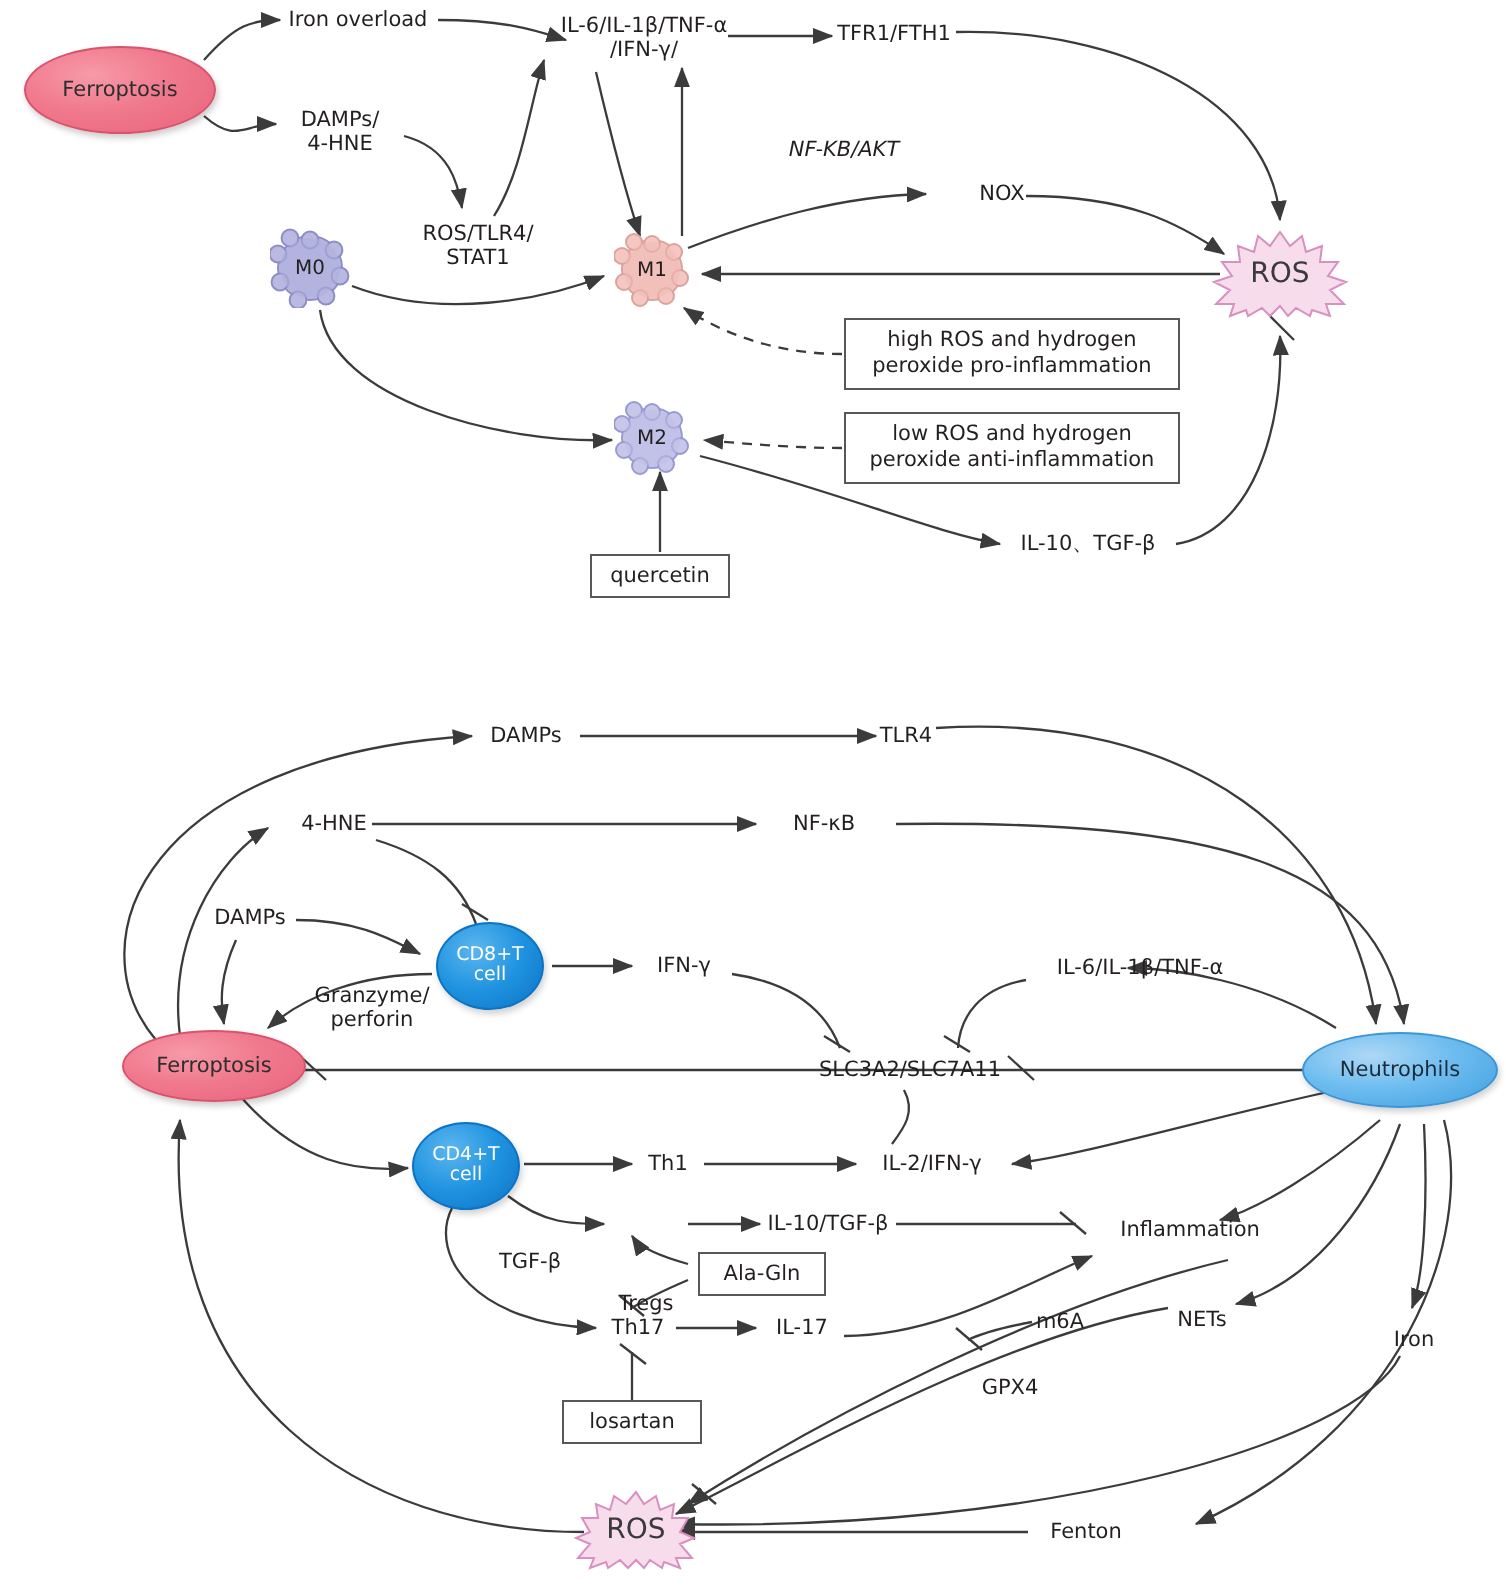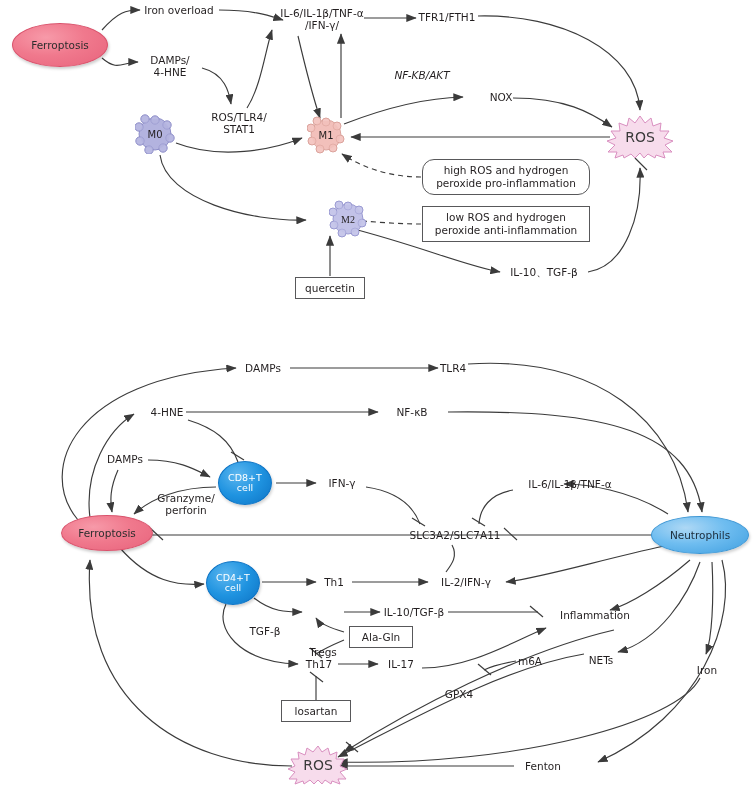--- a/index.html
+++ b/index.html
@@ -273,21 +273,21 @@
       <circle cx="26" cy="32" r="4" fill="#f4c7c3" stroke="#dba39c" stroke-width="1"></circle>
       <circle cx="13" cy="33" r="4" fill="#f4c7c3" stroke="#dba39c" stroke-width="1"></circle>
       <circle cx="5" cy="25" r="4" fill="#f4c7c3" stroke="#dba39c" stroke-width="1"></circle>
       <circle cx="4" cy="12" r="4" fill="#f4c7c3" stroke="#dba39c" stroke-width="1"></circle>
       <circle cx="10" cy="5" r="4" fill="#f4c7c3" stroke="#dba39c" stroke-width="1"></circle>
       <circle cx="19" cy="19" r="14" fill="#f0b9b4" opacity=".5"></circle>
     </svg>
     <span>M1</span>
   </div>
 
-  <div class="blob" style="left:348px;top:219px;width:38px;height:38px;font-family:Liberation Serif, serif;">
+  <div class="blob" style="left:326px;top:219px;width:38px;height:38px;">
     <svg width="38" height="38" viewBox="0 0 38 38">
       <circle cx="19" cy="19" r="15" fill="#c7c7ea" stroke="#9a9ad2" stroke-width="1"></circle>
       <circle cx="19" cy="6" r="4" fill="#c7c7ea" stroke="#9a9ad2" stroke-width="1"></circle>
       <circle cx="30" cy="10" r="4" fill="#c7c7ea" stroke="#9a9ad2" stroke-width="1"></circle>
       <circle cx="33" cy="23" r="4" fill="#c7c7ea" stroke="#9a9ad2" stroke-width="1"></circle>
       <circle cx="26" cy="32" r="4" fill="#c7c7ea" stroke="#9a9ad2" stroke-width="1"></circle>
       <circle cx="13" cy="33" r="4" fill="#c7c7ea" stroke="#9a9ad2" stroke-width="1"></circle>
       <circle cx="5" cy="25" r="4" fill="#c7c7ea" stroke="#9a9ad2" stroke-width="1"></circle>
       <circle cx="4" cy="12" r="4" fill="#c7c7ea" stroke="#9a9ad2" stroke-width="1"></circle>
       <circle cx="10" cy="5" r="4" fill="#c7c7ea" stroke="#9a9ad2" stroke-width="1"></circle>
@@ -308,21 +308,21 @@
 4-HNE</div>
   <div class="lbl" style="left:322px;top:19px;">IL-6/IL-1β/TNF-α
 /IFN-γ/</div>
   <div class="lbl" style="left:447px;top:17px;">TFR1/FTH1</div>
   <div class="lbl" style="left:239px;top:123px;">ROS/TLR4/
 STAT1</div>
   <div class="lbl" style="left:422px;top:75px;font-style:italic;">NF-KB/AKT</div>
   <div class="lbl" style="left:488px;top:97px;padding-left:26px;">NOX</div>
   <div class="lbl" style="left:544px;top:272px;">IL-10、TGF-β</div>
 
-  <div class="box" style="left:506px;top:177px;width:168px;height:36px;border-radius:12px;">high ROS and hydrogen
+  <div class="box" style="left:506px;top:177px;width:168px;height:36px;">high ROS and hydrogen
 peroxide pro-inflammation</div>
   <div class="box" style="left:506px;top:224px;width:168px;height:36px;">low ROS and hydrogen
 peroxide anti-inflammation</div>
   <div class="box" style="left:330px;top:288px;width:70px;height:22px;">quercetin</div>
 
   <div class="ell-pink" style="left:107px;top:533px;width:90px;height:34px;">
     <span>Ferroptosis</span>
   </div>
 
   <div class="ell-tcell" style="left:245px;top:483px;width:52px;height:42px;">
@@ -359,21 +359,21 @@
   <div class="lbl" style="left:334px;top:582px;">Th1</div>
   <div class="lbl" style="left:466px;top:582px;">IL-2/IFN-γ</div>
   <div class="lbl" style="left:323px;top:612px;margin-top:40px;">Tregs</div>
   <div class="lbl" style="left:414px;top:612px;">IL-10/TGF-β</div>
   <div class="lbl" style="left:595px;top:615px;">Inflammation</div>
   <div class="lbl" style="left:265px;top:631px;">TGF-β</div>
   <div class="lbl" style="left:319px;top:664px;">Th17</div>
   <div class="lbl" style="left:401px;top:664px;">IL-17</div>
   <div class="lbl" style="left:530px;top:661px;">m6A</div>
   <div class="lbl" style="left:601px;top:660px;">NETs</div>
-  <div class="lbl" style="left:438px;top:694px;padding-left:42px;">GPX4</div>
+  <div class="lbl" style="left:484px;top:694px;padding-left:42px;">GPX4</div>
   <div class="lbl" style="left:728px;top:598px;margin-left:36px;">MPO</div>
   <div class="lbl" style="left:707px;top:670px;">Iron</div>
   <div class="lbl" style="left:543px;top:766px;">Fenton</div>
 
   <div class="box" style="left:381px;top:637px;width:64px;height:22px;">Ala-Gln</div>
   <div class="box" style="left:316px;top:711px;width:70px;height:22px;">losartan</div>
 
 </div>
 
 </body></html>

